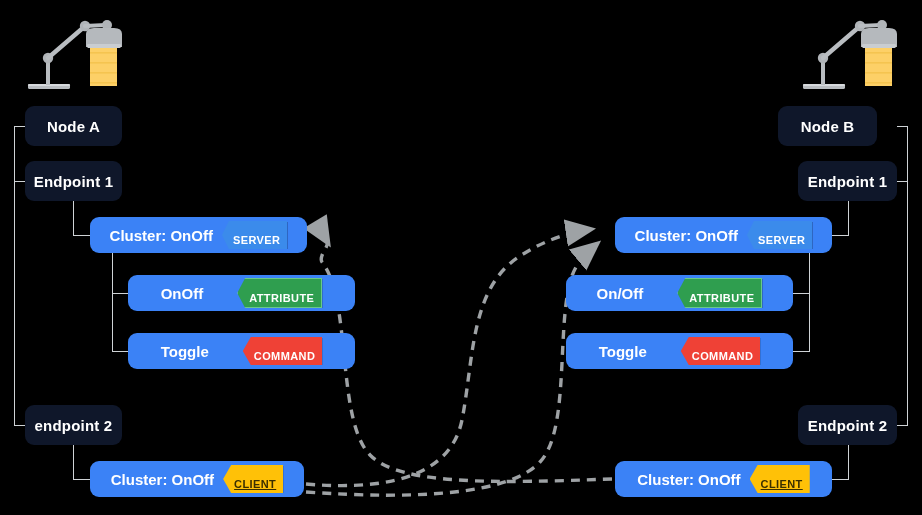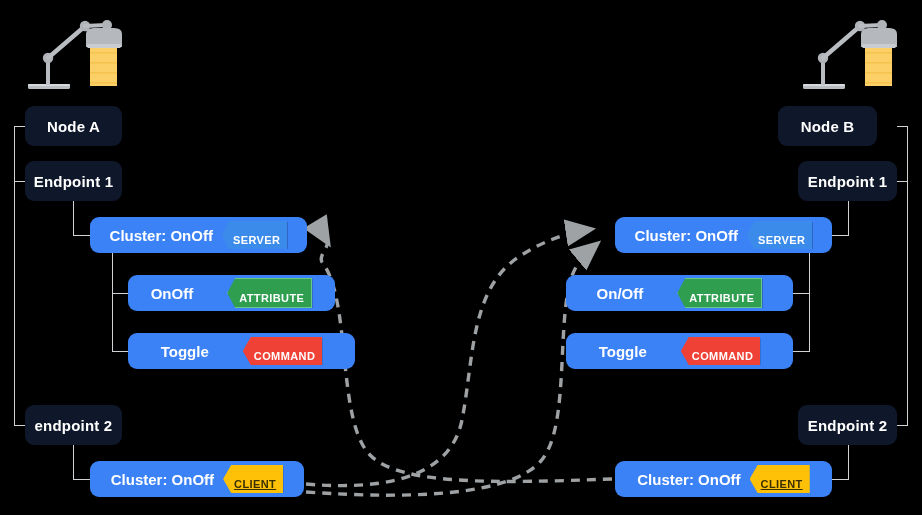--- a/index.html
+++ b/index.html
@@ -202,21 +202,21 @@
     <span class="lbl">Endpoint 1</span>
   </div>
 
   <div class="row" style="left:90px;top:217px;width:217px;">
     <div class="inner">
       <span class="title">Cluster: OnOff</span>
       <span class="badge badge-server notch">SERVER</span>
     </div>
   </div>
 
-  <div class="row" style="left:128px;top:275px;width:207px;">
+  <div class="row" style="left:128px;top:275px;width:227px;">
     <div class="inner spread">
       <span class="title">OnOff</span>
       <span class="badge badge-attribute point">ATTRIBUTE</span>
     </div>
   </div>
 
   <div class="row" style="left:128px;top:333px;width:227px;">
     <div class="inner spread">
       <span class="title">Toggle</span>
       <span class="badge badge-command point">COMMAND</span>

